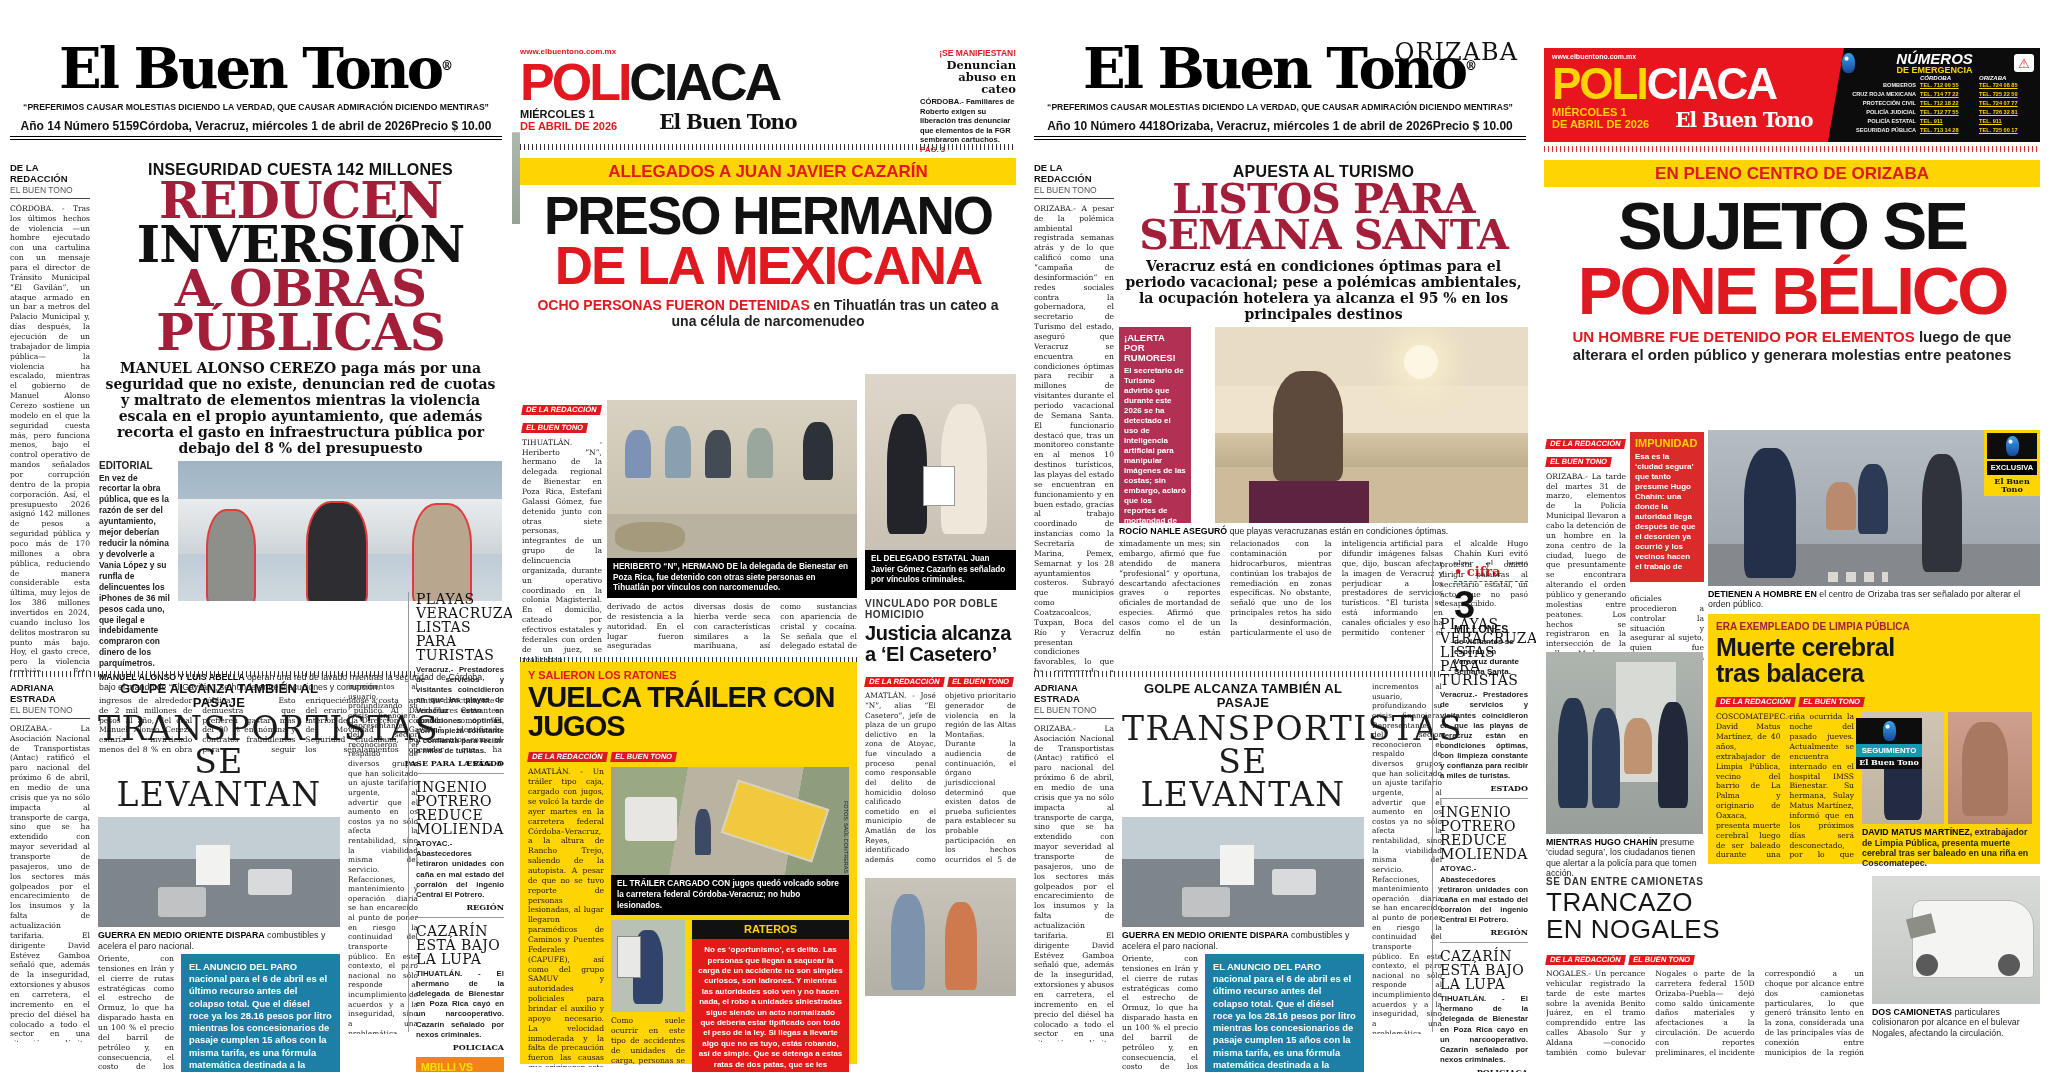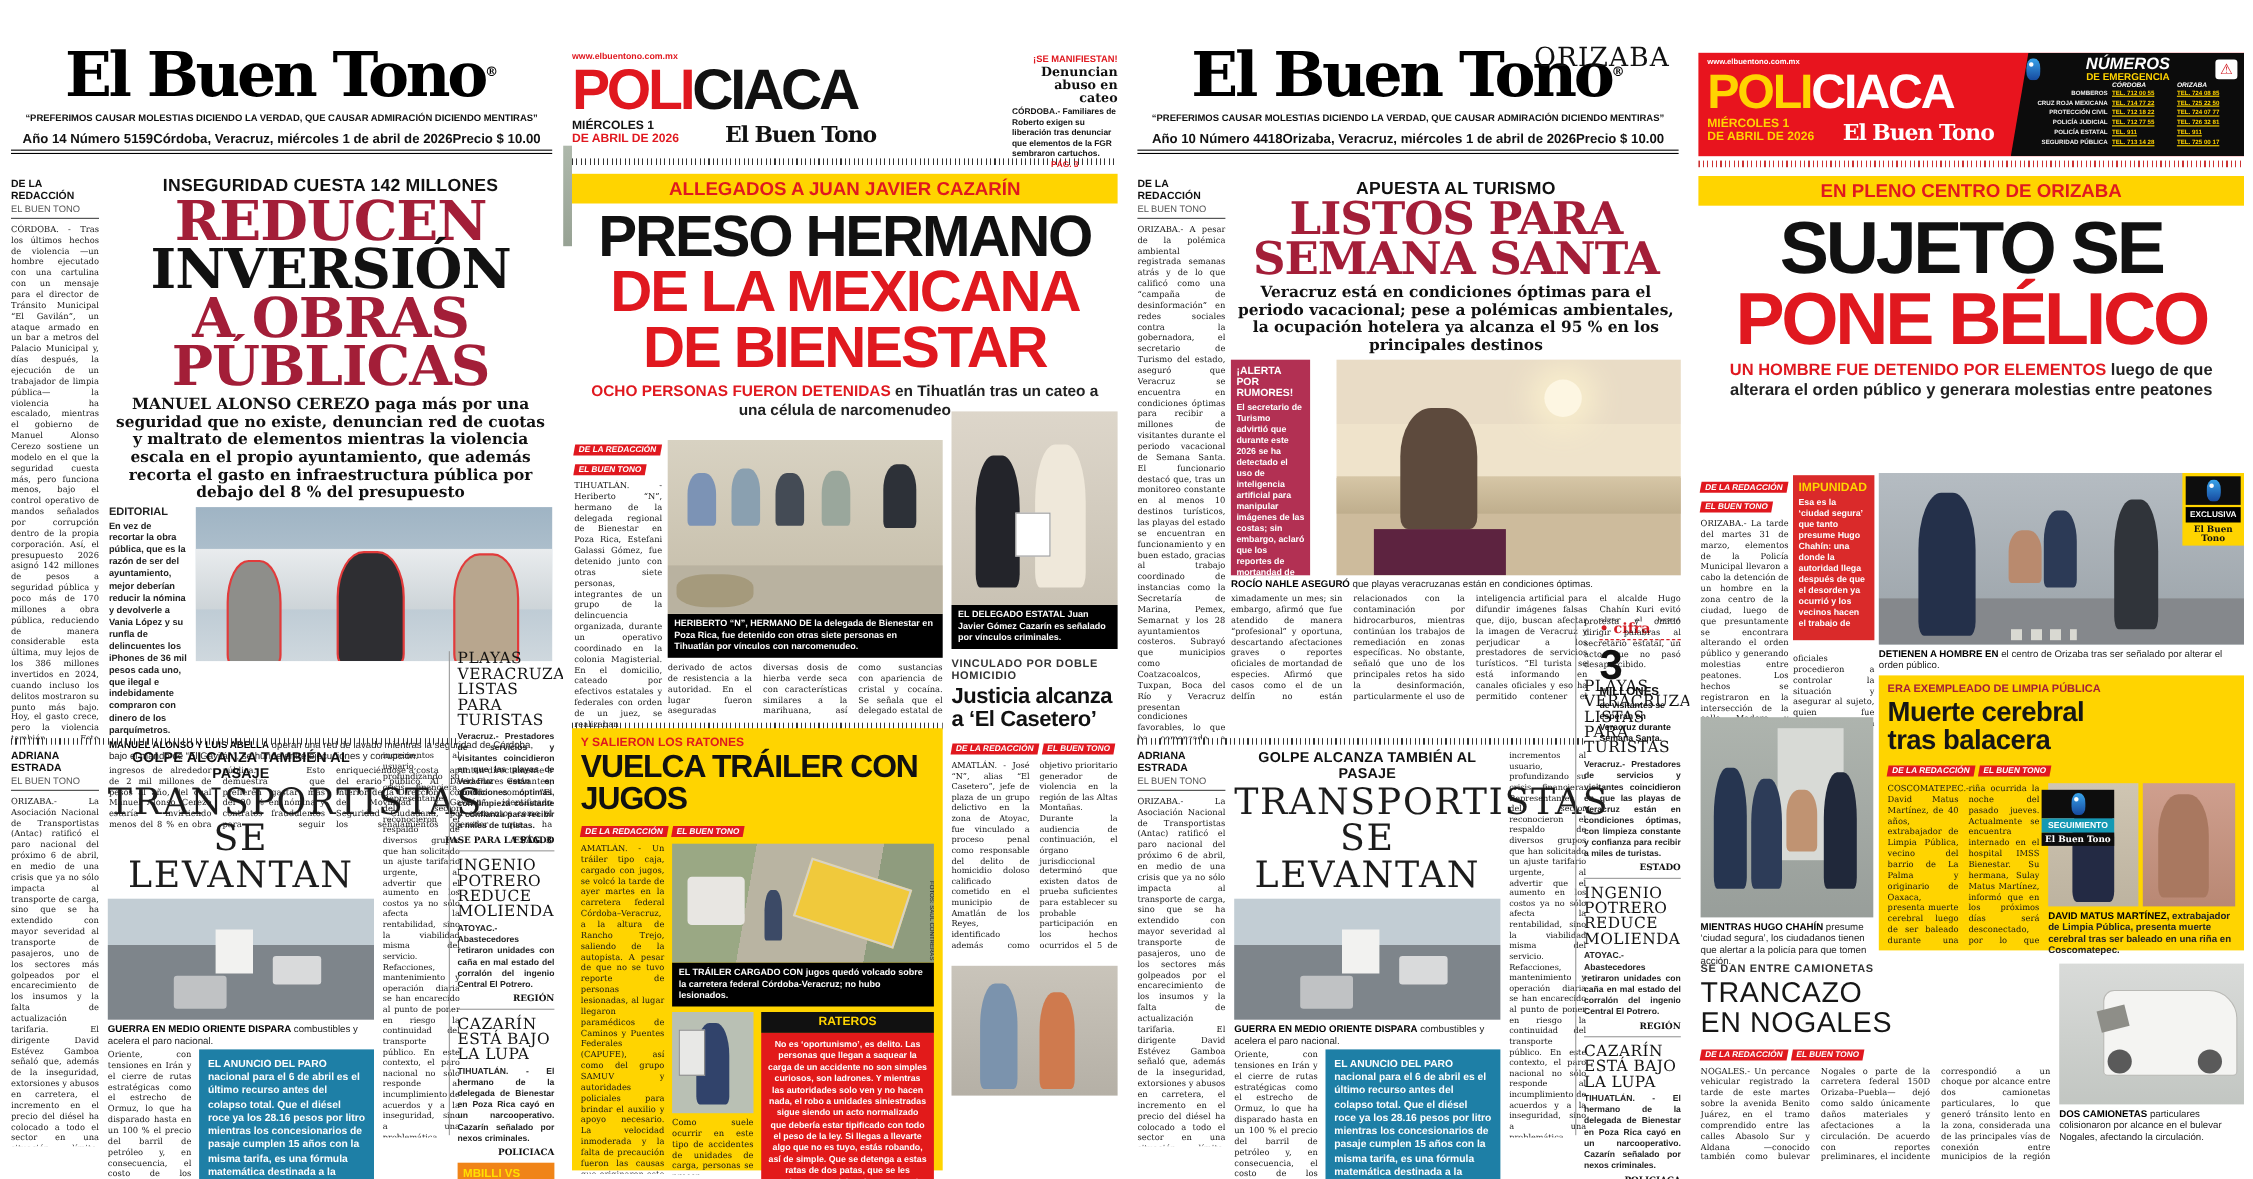--- a/index.html
+++ b/index.html
@@ -216,29 +216,28 @@
       
       
       
       
       
     </div>
     <div class="abs" style="right:0;top:0;width:96px">
       <div style="color:#e0181f;font:bold 8.5px/1.2 'Liberation Sans',sans-serif;text-align:right">¡SE MANIFIESTAN!</div>
       <div style="font:bold 11.5px/1.05 'DejaVu Serif',serif;text-align:right;margin:1px 0 2px">Denuncian abuso en cateo</div>
       <div style="font:bold 7.6px/1.25 'Liberation Sans',sans-serif">CÓRDOBA.- Familiares de Roberto exigen su liberación tras denunciar que elementos de la FGR sembraron cartuchos.</div>
-      <div style="color:#e0181f;font:bold 7.6px/1.2 'Liberation Sans',sans-serif;text-align:center">PÁG. 3</div>
+      <div style="color:#e0181f;font:bold 7.6px/1.2 'Liberation Sans',sans-serif;text-align:left">PÁG. 3</div>
     </div>
   </div>
   <div class="ticks" style="margin:4px 8px"></div>
   <div class="ban">ALLEGADOS A JUAN JAVIER CAZARÍN</div>
   <div class="hlB">
     <div>PRESO HERMANO</div>
       <div class="redtx">DE LA MEXICANA</div>
-      <div class="redtx">DE BIENESTAR</div>
   </div>
   <div class="sub"><b>OCHO PERSONAS FUERON DETENIDAS</b><span> en Tihuatlán tras un cateo a una célula de narcomenudeo</span></div>
   <div class="abs" style="left:10px;top:398px;width:80px">
     <div><span class="chip">DE LA REDACCIÓN</span><br><span class="chip">EL BUEN TONO</span></div>
     <div class="c clip" style="height:240px;margin-top:3px">TIHUATLÁN. - Heriberto “N”, hermano de la delegada regional de Bienestar en Poza Rica, Estefani Galassi Gómez, fue detenido junto con otras siete personas, integrantes de un grupo de la delincuencia organizada, durante un operativo coordinado en la colonia Magisterial. En el domicilio, cateado por efectivos estatales y federales con orden de un juez, se realizaban actividades de venta y distribución de narcóticos. Los detenidos estarían vinculados con un grupo generador de violencia en la zona norte. Durante el operativo, las autoridades lograron la detención en flagrancia de ocho personas: Raúl Birzabith “N”, Ana Karen “N”, Beruny Arain “N”, Denilsson José “N”, Heriberto “N” —hermano de la delegada regional de Bienestar en Poza Rica, Estefani Galassi Gómez—, Atanacia “N”, Salustio “N” y Gloria “N”. Entre los detenidos también se encuentra el ex esposo de Mirtha Idalia García, ex candidata a la presidencia municipal de Tihuatlán. Los implicados fueron puestos a disposición de la Fiscalía Regional de Justicia por su presunta responsabilidad en delitos contra la salud, cohecho y contra las instituciones de seguridad pública, este último</div>
   </div>
   <div class="abs" style="left:95px;top:400px;width:250px">
     <div class="ph" style="height:158px;background:linear-gradient(#d8d2c2,#c4bca8)">
       <div class="blob" style="left:18px;top:30px;width:26px;height:48px;background:#7c93b5"></div>
       <div class="blob" style="left:58px;top:26px;width:26px;height:52px;background:#8aa0b0"></div>

